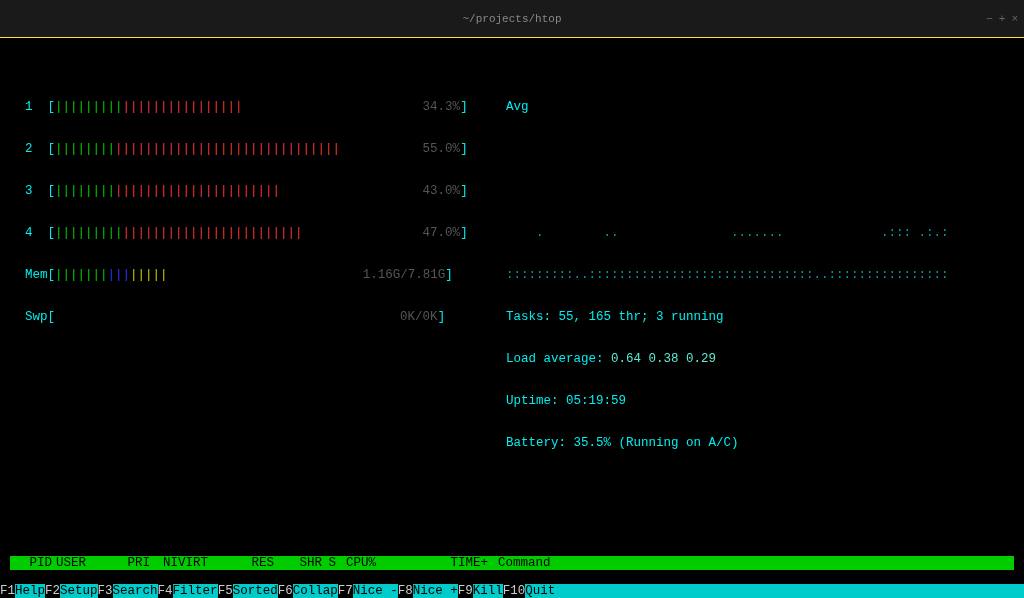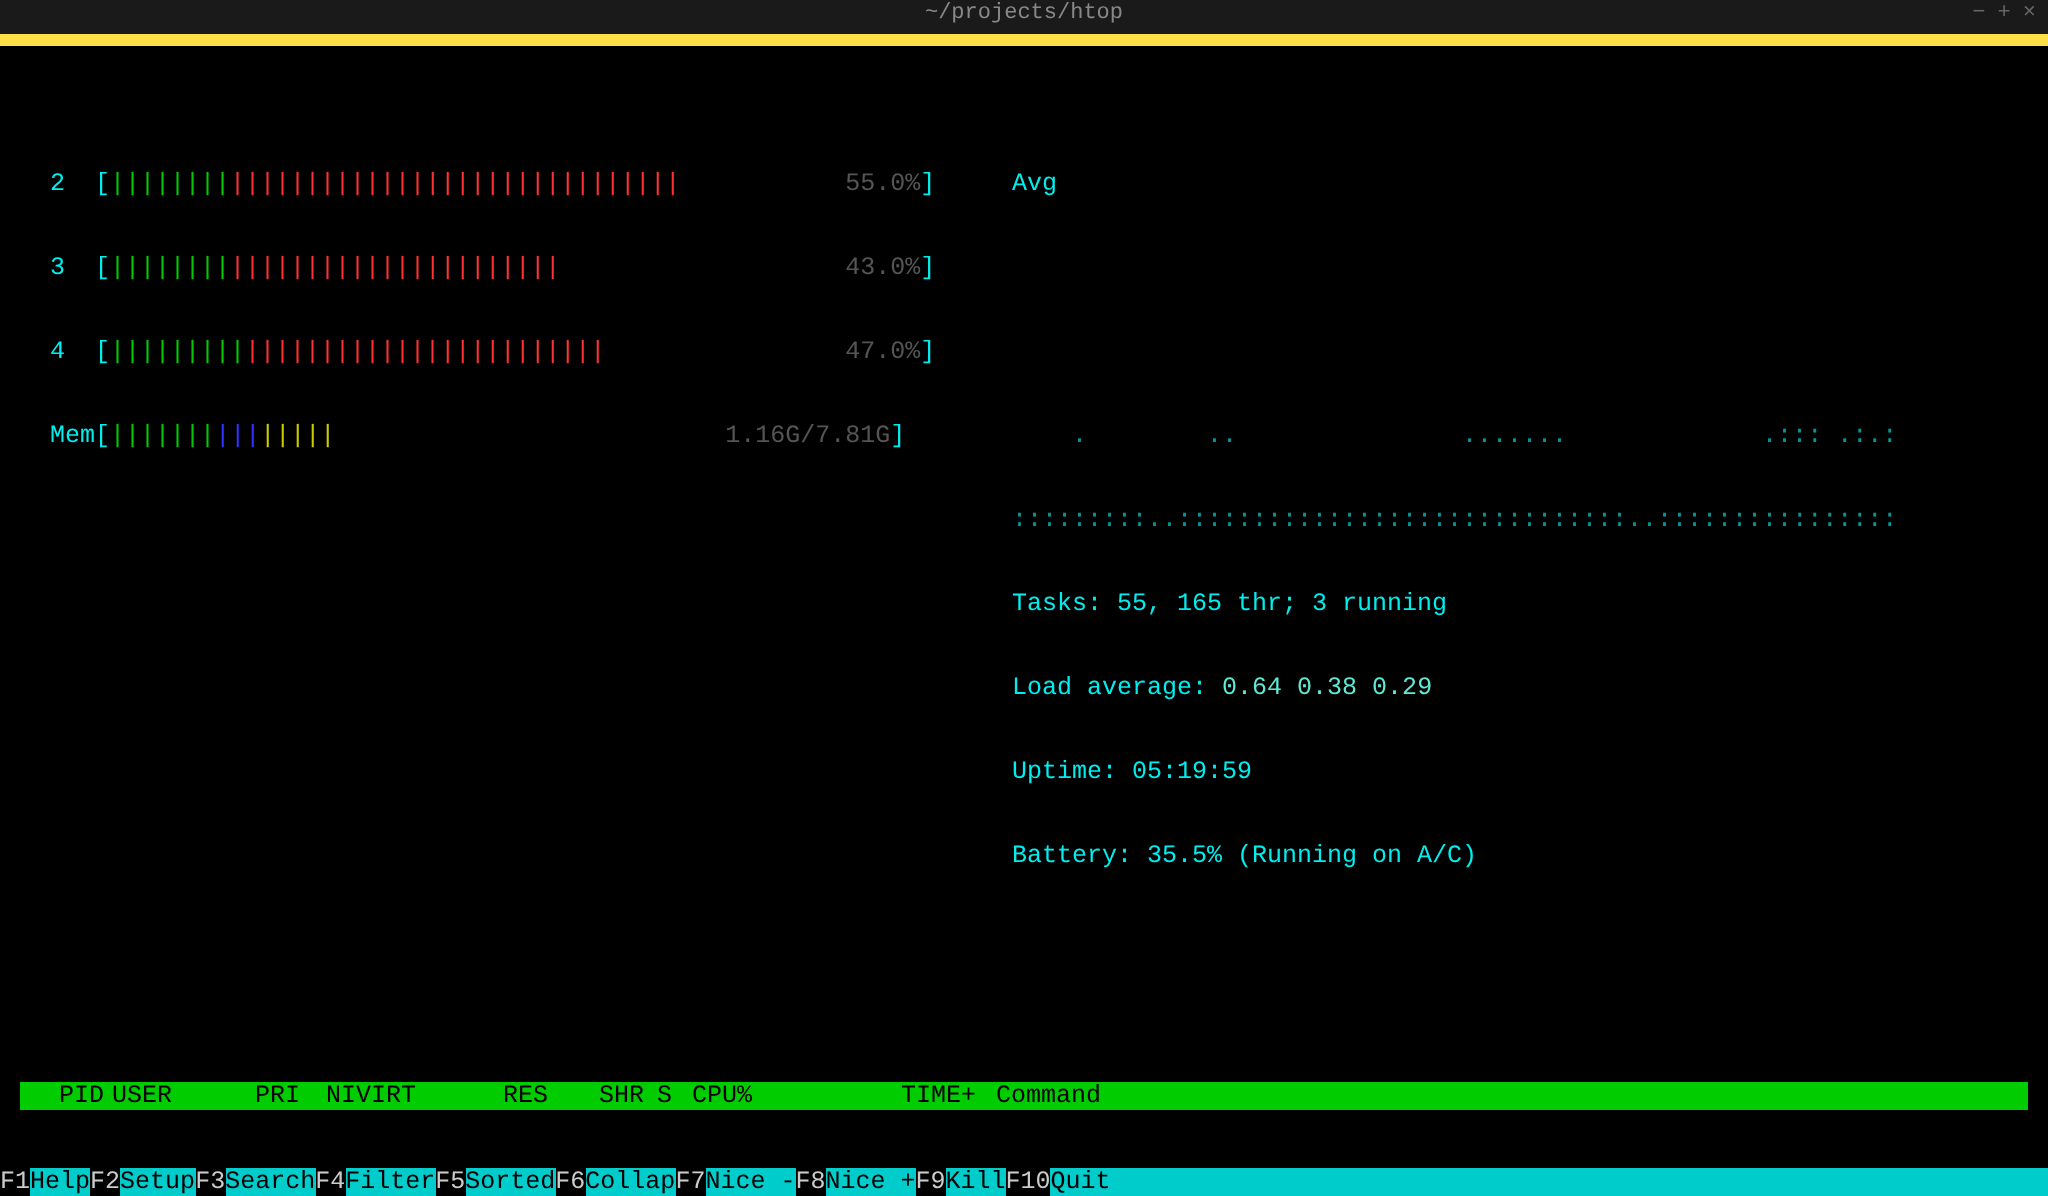--- a/index.html
+++ b/index.html
@@ -6,28 +6,29 @@
   html, body { width: 1024px; height: 598px; overflow: hidden; }
   body {
     font-family: "Courier New", monospace;
     font-size: 12.5px;
     line-height: 14px;
     background: #000;
     color: #0dd;
     letter-spacing: 0;
   }
   .titlebar {
-    height: 23px;
+    height: 38px;
     background: #1a1a1a;
     color: #888;
     display: flex;
+    align-items: center;
     justify-content: center;
     position: relative;
     font-size: 11px;
-    border-bottom: 6px solid #fde047;
+    border-bottom: 1px solid #fde047;
   }
   .titlebar .btns {
     position: absolute;
     right: 6px;
     display: flex;
     gap: 6px;
     color: #666;
   }
   .titlebar .btns span { cursor: pointer; }
   .term {
@@ -96,24 +97,26 @@
   <div class="btns">
     <span>−</span>
     <span>+</span>
     <span>×</span>
   </div>
 </div>
 
 <div class="term">
   <div class="toprow">
     <div class="topleft">
+      <div class="meterline"><span class="cyan">  1  </span><span class="cyan">[</span><span class="green">|||||||||</span><span class="red">||||||||||||||||</span>                        <span class="grey">34.3%</span><span class="cyan">]</span></div>
       <div class="meterline"><span class="cyan">  2  </span><span class="cyan">[</span><span class="green">||||||||</span><span class="red">||||||||||||||||||||||||||||||</span>           <span class="grey">55.0%</span><span class="cyan">]</span></div>
       <div class="meterline"><span class="cyan">  3  </span><span class="cyan">[</span><span class="green">||||||||</span><span class="red">||||||||||||||||||||||</span>                   <span class="grey">43.0%</span><span class="cyan">]</span></div>
       <div class="meterline"><span class="cyan">  4  </span><span class="cyan">[</span><span class="green">|||||||||</span><span class="red">||||||||||||||||||||||||</span>                <span class="grey">47.0%</span><span class="cyan">]</span></div>
       <div class="meterline"><span class="cyan">  </span><span class="cyan">Mem</span><span class="cyan">[</span><span class="green">|||||||</span><span class="blue">|||</span><span class="yellow">|||||</span>                          <span class="grey">1.16G/7.81G</span><span class="cyan">]</span></div>
+      <div class="meterline"><span class="cyan">  </span><span class="cyan">Swp</span><span class="cyan">[</span>                                              <span class="grey">0K/0K</span><span class="cyan">]</span></div>
     </div>
     <div class="topright">
       <div class="meterline"><span class="cyan">Avg</span></div>
       <div class="meterline"> </div>
       <div class="meterline"> </div>
       <div class="meterline" style="text-align:right"><span class="dimcyan">   .        ..               .......             .::: .:.:</span></div>
       <div class="meterline"><span class="dimcyan">:::::::::..::::::::::::::::::::::::::::::..::::::::::::::::</span></div>
       <div class="meterline"><span class="cyan">Tasks: 55, 165 thr; 3 running</span></div>
       <div class="meterline"><span class="cyan">Load average:</span> <span class="w">0.64 0.38 0.29</span></div>
       <div class="meterline"><span class="cyan">Uptime: 05:19:59</span></div>

